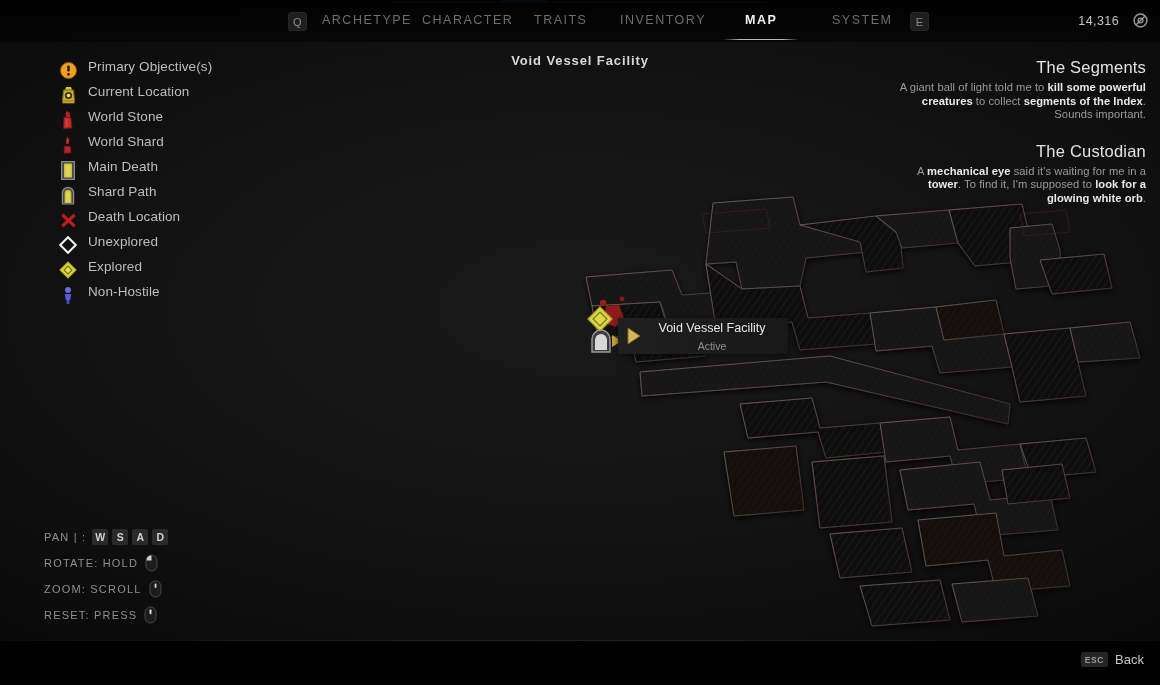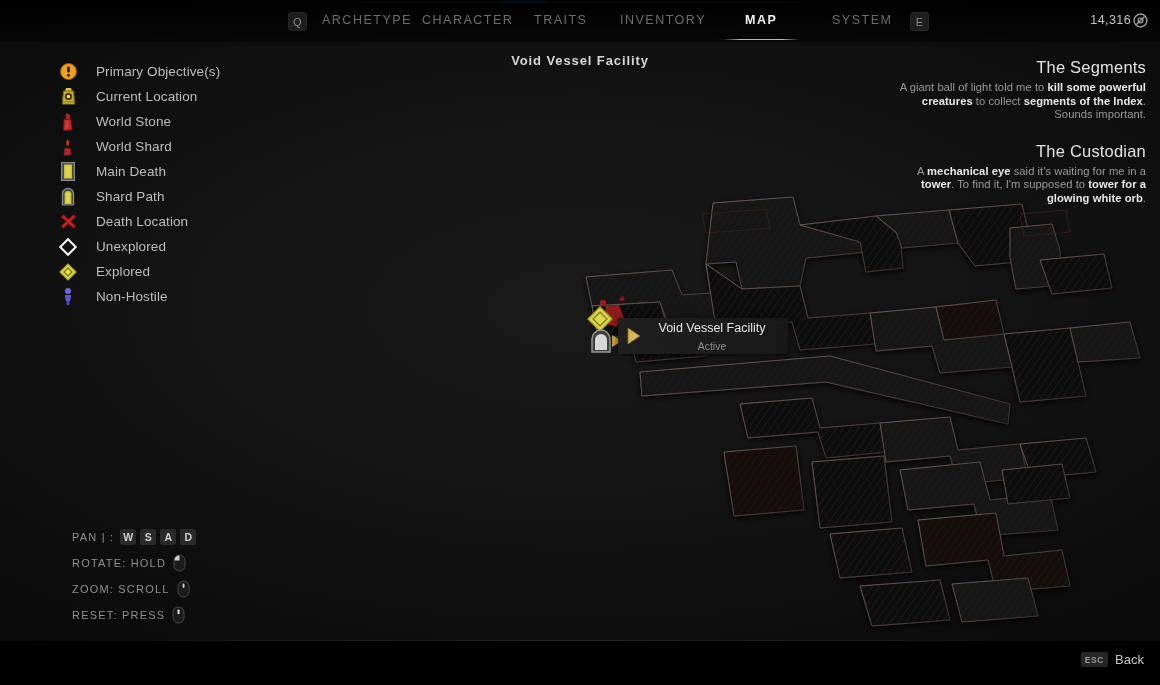--- a/index.html
+++ b/index.html
@@ -55,33 +55,33 @@
   }
   #tab0 { left:322px; }  
   #tab1 { left:422px; }  
   #tab2 { left:534px; }  
   #tab3 { left:620px; }  
   #tab4 { left:745px; }  
   #tab5 { left:832px; }  
 
   #currency {
     position:absolute; right:12px; top:13px;
-    display:flex; align-items:flex-start; gap:2px;margin-left:28px;
+    display:flex; align-items:center; gap:14px;margin-left:28px;
   }
   #currency .amt { font-size:12.5px; color:#c2c2c2; letter-spacing:.4px; }
 
   
   #maptitle {
     position:absolute; top:53px; left:0; width:1160px; text-align:center;
     font-size:13px; font-weight:bold; letter-spacing:.9px; color:#d8d8d8;
   }
 
   
   #legend { position:absolute; left:56px; top:59px; width:240px; }
-  .legrow { display:flex; align-items:center; height:25px;gap:8px; }
+  .legrow { display:flex; align-items:flex-start; height:25px; }
   .legrow .ico { width:24px; height:22px; display:flex; align-items:center; justify-content:center; flex:0 0 24px; }
   .legrow .lbl { margin-left:8px; font-size:13.5px; color:#bdbdbd; letter-spacing:.1px; white-space:nowrap; }
 
   
   #questlog { position:absolute; right:14px; top:58px; width:252px; text-align:right; }
   .qtitle { font-size:16.5px; color:#e2e2e2; letter-spacing:.2px; margin-bottom:4px; font-weight:normal; }
   .qbody { font-size:11.2px; color:#9a9a9a; line-height:13.6px; letter-spacing:.05px; }
   .qbody b { color:#e8e8e8; font-weight:bold; }
   .qblock + .qblock { margin-top:20px; }
 
@@ -96,21 +96,21 @@
     background:linear-gradient(to right, rgba(32,32,32,.97), rgba(24,24,24,.94));
     display:flex; align-items:center; padding-left:8px;
     box-shadow:0 1px 6px rgba(0,0,0,.6);
   }
   #tooltip .ttcursor { flex:0 0 16px; margin-right:4px; }
   #tooltip .tttext { flex:1; text-align:center; padding-right:10px; }
   #tooltip .ttname { font-size:12.5px; color:#e6e6e6; line-height:14px; }
   #tooltip .ttstate { font-size:10.5px; color:#8e8e8e; line-height:12px; margin-top:5px; }
 
   
-  #controls { position:absolute; left:72px; top:524px; }
+  #controls { position:absolute; left:44px; top:524px; }
   .ctlrow { display:flex; align-items:center; height:26px; }
   .ctlrow .ctllbl {
     font-size:11px; letter-spacing:1.2px; color:#8f8f8f; text-transform:uppercase; white-space:nowrap;
   }
   .ctlkeys { display:flex; gap:4px; margin-left:6px; }
   .kcap {
     display:inline-flex; align-items:center; justify-content:center;
     width:16px; height:16px; border-radius:2px;
     background:#2a2a2a; color:#d0d0d0; font-size:10.5px; font-weight:bold;
   }
@@ -340,21 +340,21 @@
     </div>
   </div>
 
   <div id="questlog">
     <div class="qblock">
       <div class="qtitle">The Segments</div>
       <div class="qbody"><span>A giant ball of light told me to </span><b>kill some powerful creatures</b><span> to collect </span><b>segments of the Index</b><span>. Sounds important.</span></div>
     </div>
     <div class="qblock">
       <div class="qtitle">The Custodian</div>
-      <div class="qbody"><span>A </span><b>mechanical eye</b><span> said it's waiting for me in a </span><b>tower</b><span>. To find it, I'm supposed to </span><b>tower for a glowing white orb</b><span>.</span></div>
+      <div class="qbody"><span>A </span><b>mechanical eye</b><span> said it's waiting for me in a </span><b>tower</b><span>. To find it, I'm supposed to </span><b>look for a glowing white orb</b><span>.</span></div>
     </div>
   </div>
 
   <div id="markers">
     <svg width="1160" height="685" style="position:absolute;left:0;top:0;">
 
       <circle cx="603" cy="303" r="3.2" fill="#9a1c1c"></circle>
       <circle cx="622" cy="299" r="2.4" fill="#8a1818"></circle>
 
       <path d="M606,306 L619,305 L624,318 L616,327 L604,323 Z" fill="#8e1c1c"></path>

